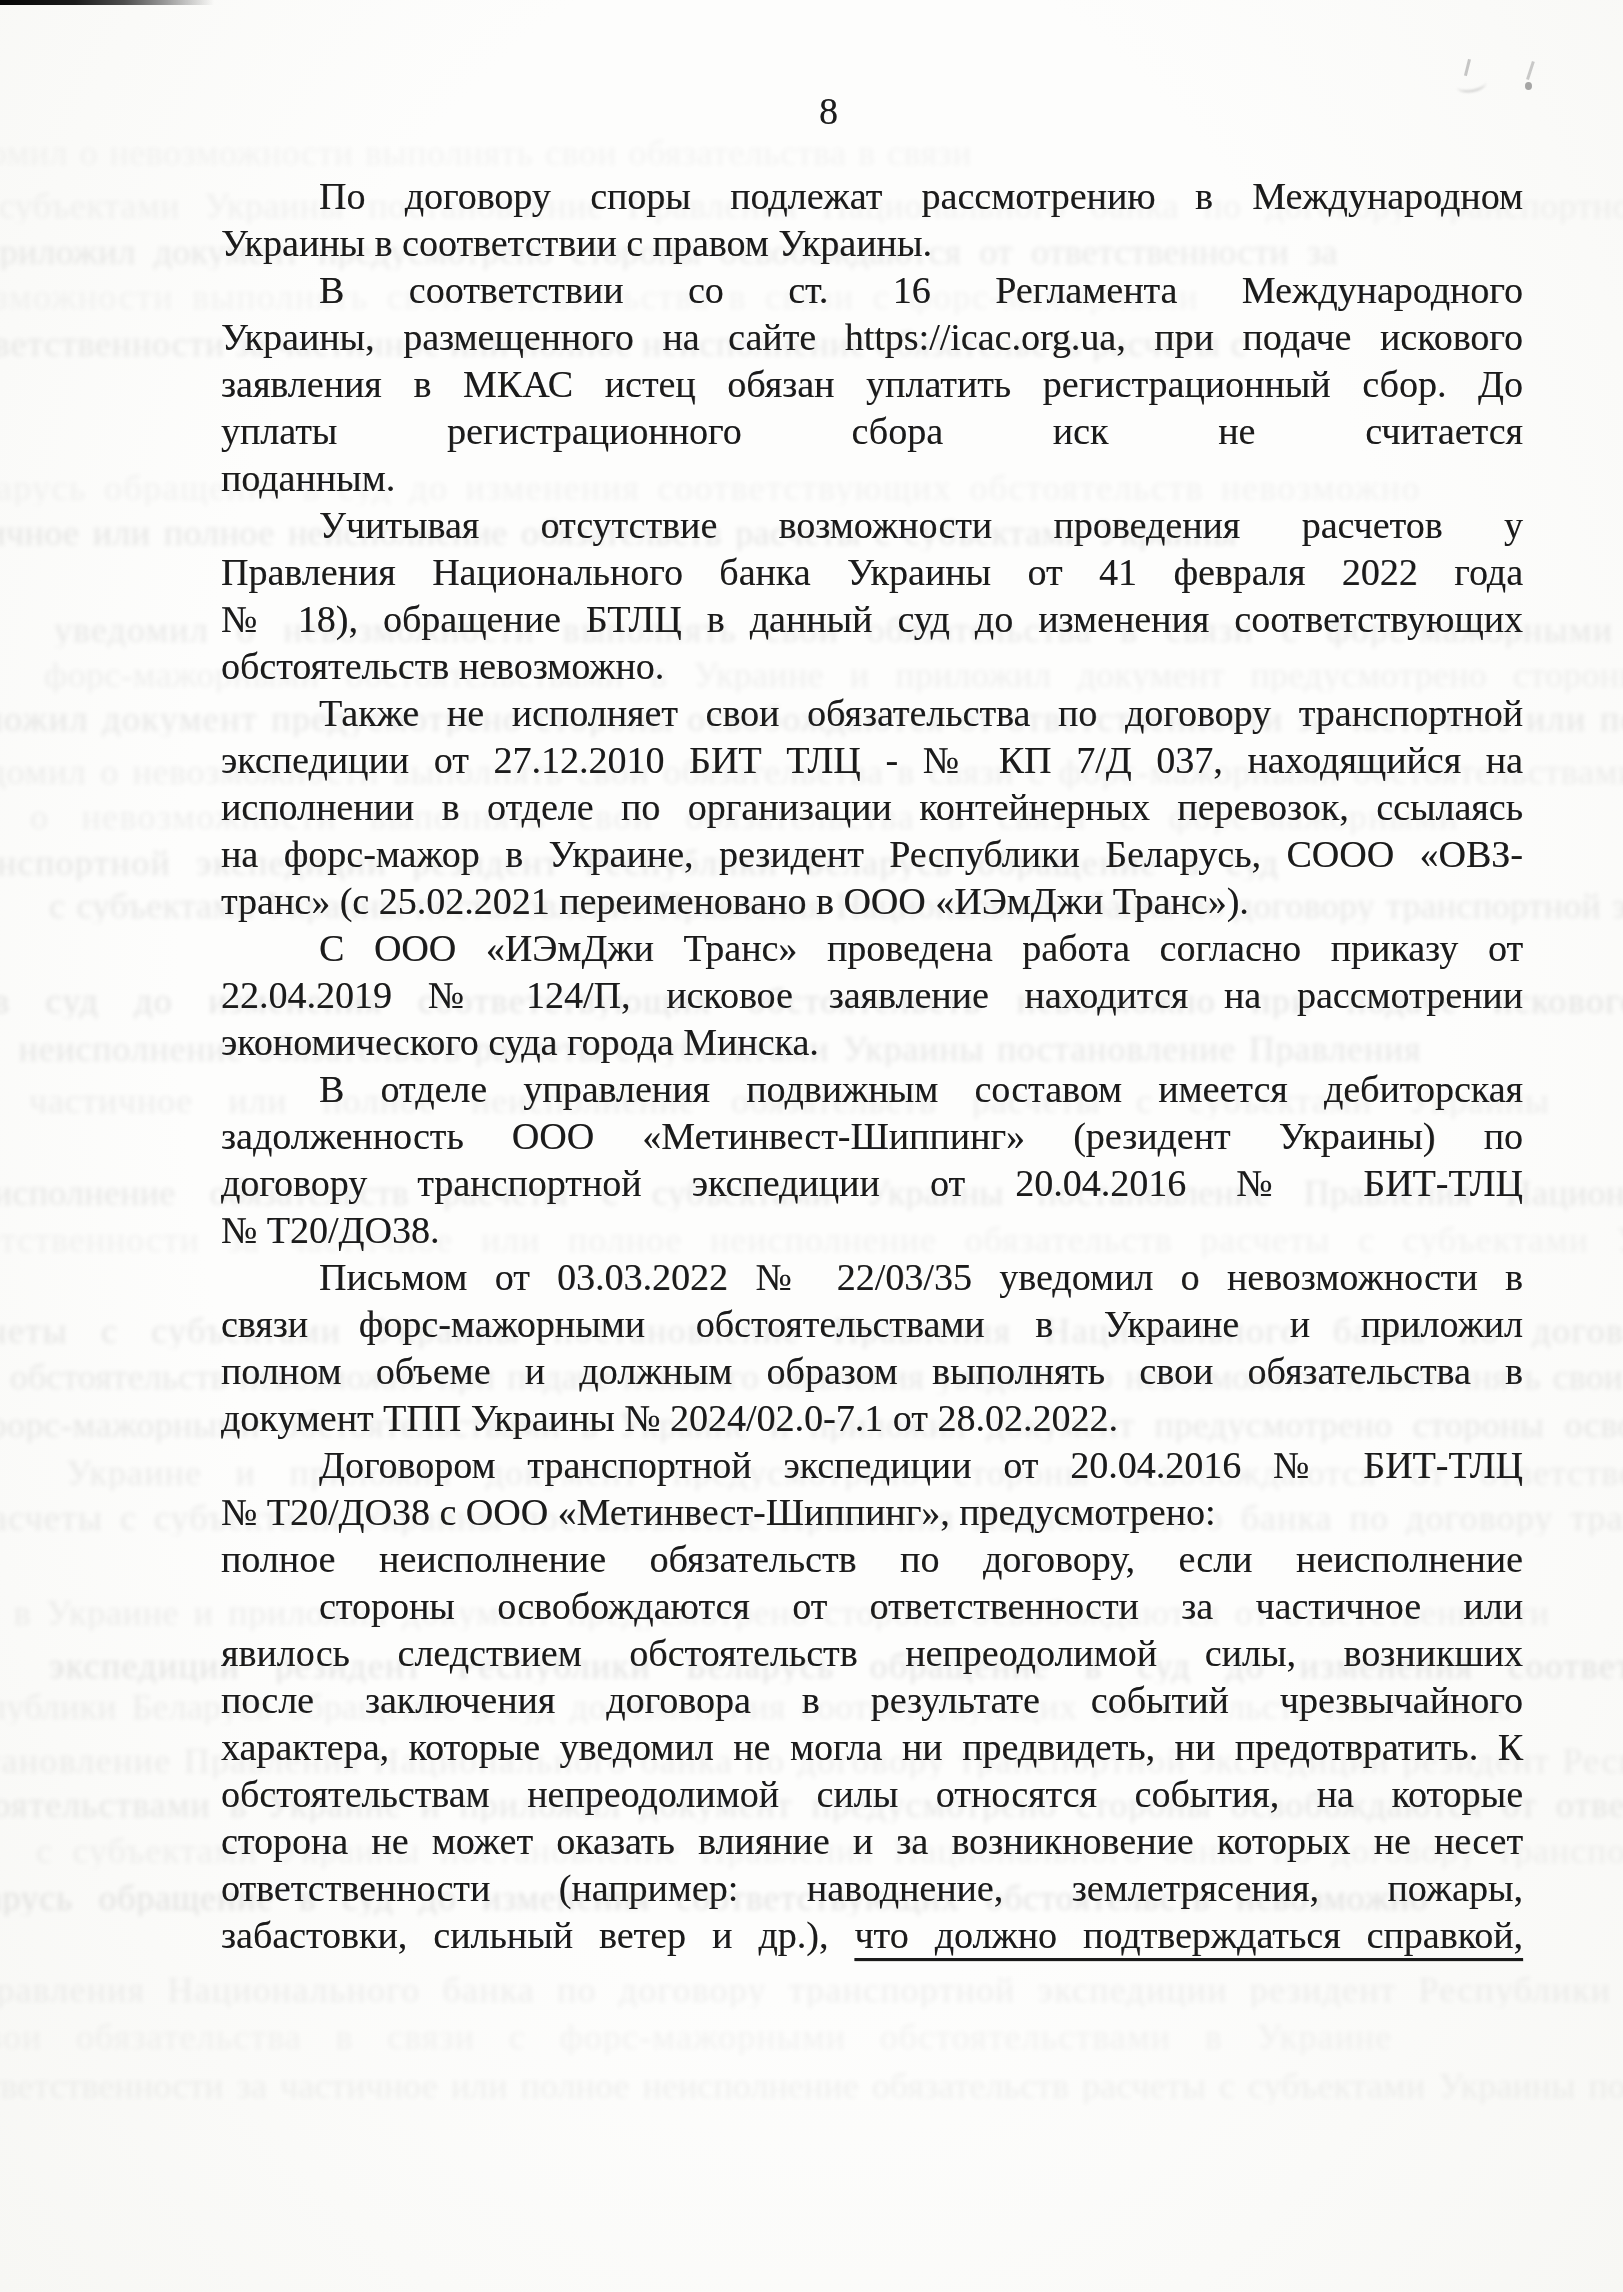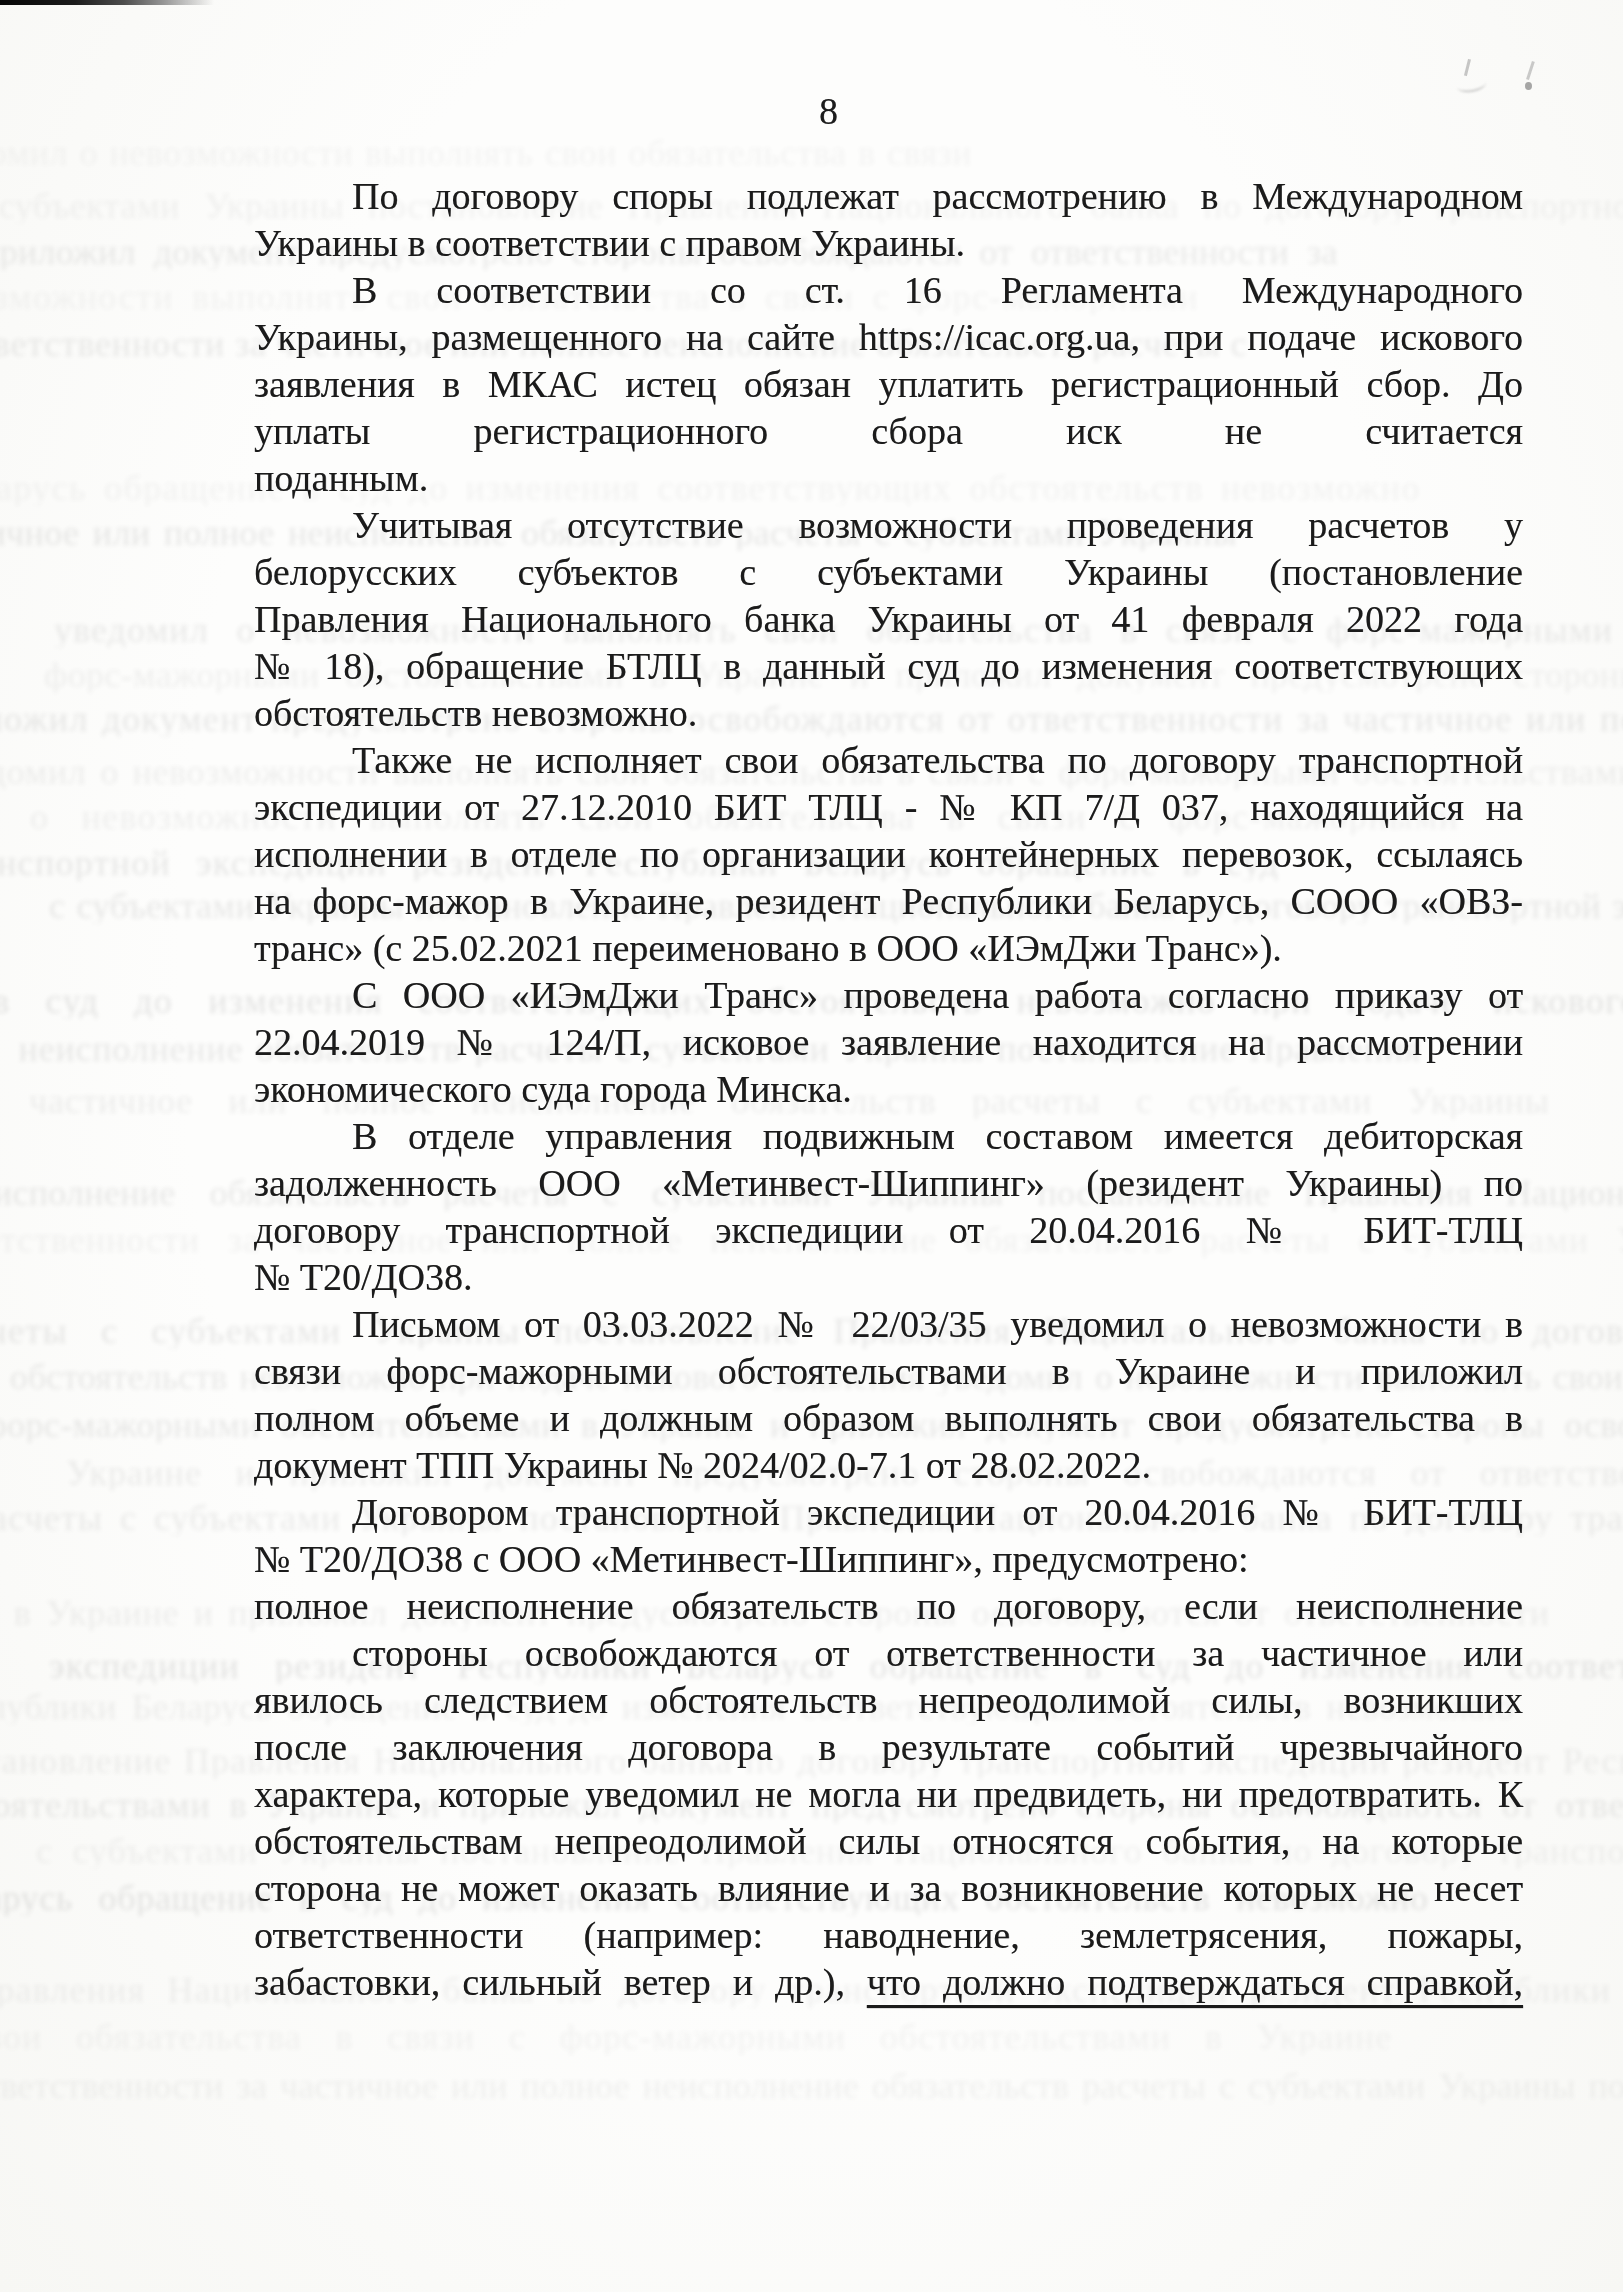--- a/index.html
+++ b/index.html
@@ -50,21 +50,20 @@
   }
 
   
   .content { position: absolute; left: 221px; top: 173px; width: 1302px; z-index: 2; }
   .tl {
     font-size: 38px; line-height: 47px; height: 47px;
     color: #1b1b1b;
     text-align: justify;
     text-align-last: justify;
     text-shadow: 0.3px 0.3px 0.4px rgba(20,20,20,.45);
-    margin-left: 33px;
   }
   .tl.indent { text-indent: 98px; }
   .tl.last { text-align-last: left; }
   .u {
     text-decoration: underline;
     text-decoration-thickness: 3.4px;
     text-underline-offset: 9.8px;
   }
 </style>
 </head>
@@ -119,21 +118,20 @@
 
   <main class="content" style="color: rgb(27, 27, 27);">
       <div class="tl indent">По договору споры подлежат рассмотрению в Международном</div>
       <div class="tl last">Украины в соответствии с правом Украины.</div>
       <div class="tl indent">В соответствии со ст. 16 Регламента Международного</div>
       <div class="tl">Украины, размещенного на сайте https://icac.org.ua, при подаче искового</div>
       <div class="tl">заявления в МКАС истец обязан уплатить регистрационный сбор. До</div>
       <div class="tl">уплаты регистрационного сбора иск не считается</div>
       <div class="tl last">поданным.</div>
       <div class="tl indent">Учитывая отсутствие возможности проведения расчетов у</div>
-      <div class="tl">белорусских субъектов с субъектами Украины (постановление</div>
       <div class="tl">Правления Национального банка Украины от 41 февраля 2022 года</div>
       <div class="tl">№ 18), обращение БТЛЦ в данный суд до изменения соответствующих</div>
       <div class="tl last">обстоятельств невозможно.</div>
       <div class="tl indent">Также не исполняет свои обязательства по договору транспортной</div>
       <div class="tl">экспедиции от 27.12.2010 БИТ ТЛЦ - № КП 7/Д 037, находящийся на</div>
       <div class="tl">исполнении в отделе по организации контейнерных перевозок, ссылаясь</div>
       <div class="tl">на форс-мажор в Украине, резидент Республики Беларусь, СООО «ОВЗ-</div>
       <div class="tl last">транс» (с 25.02.2021 переименовано в ООО «ИЭмДжи Транс»).</div>
       <div class="tl indent">С ООО «ИЭмДжи Транс» проведена работа согласно приказу от</div>
       <div class="tl">22.04.2019 № 124/П, исковое заявление находится на рассмотрении</div>

